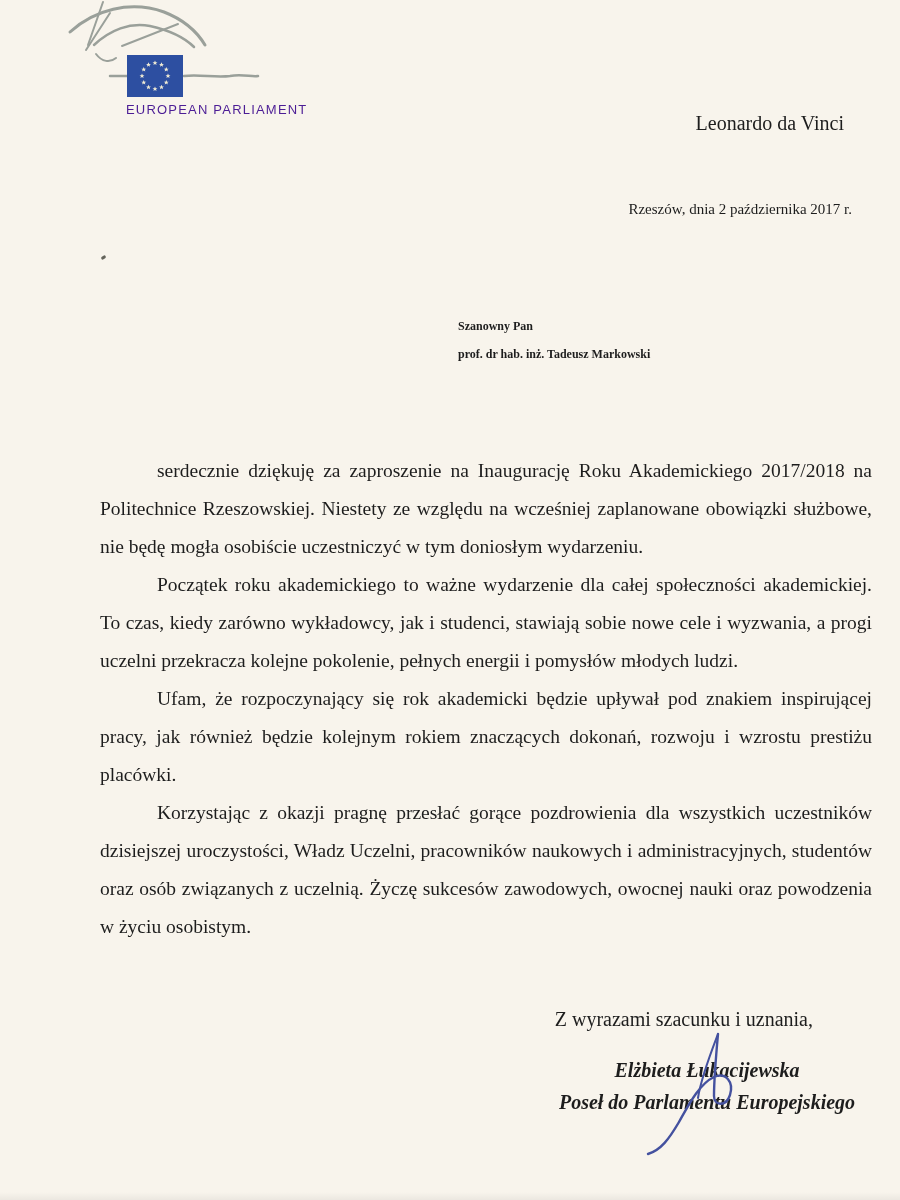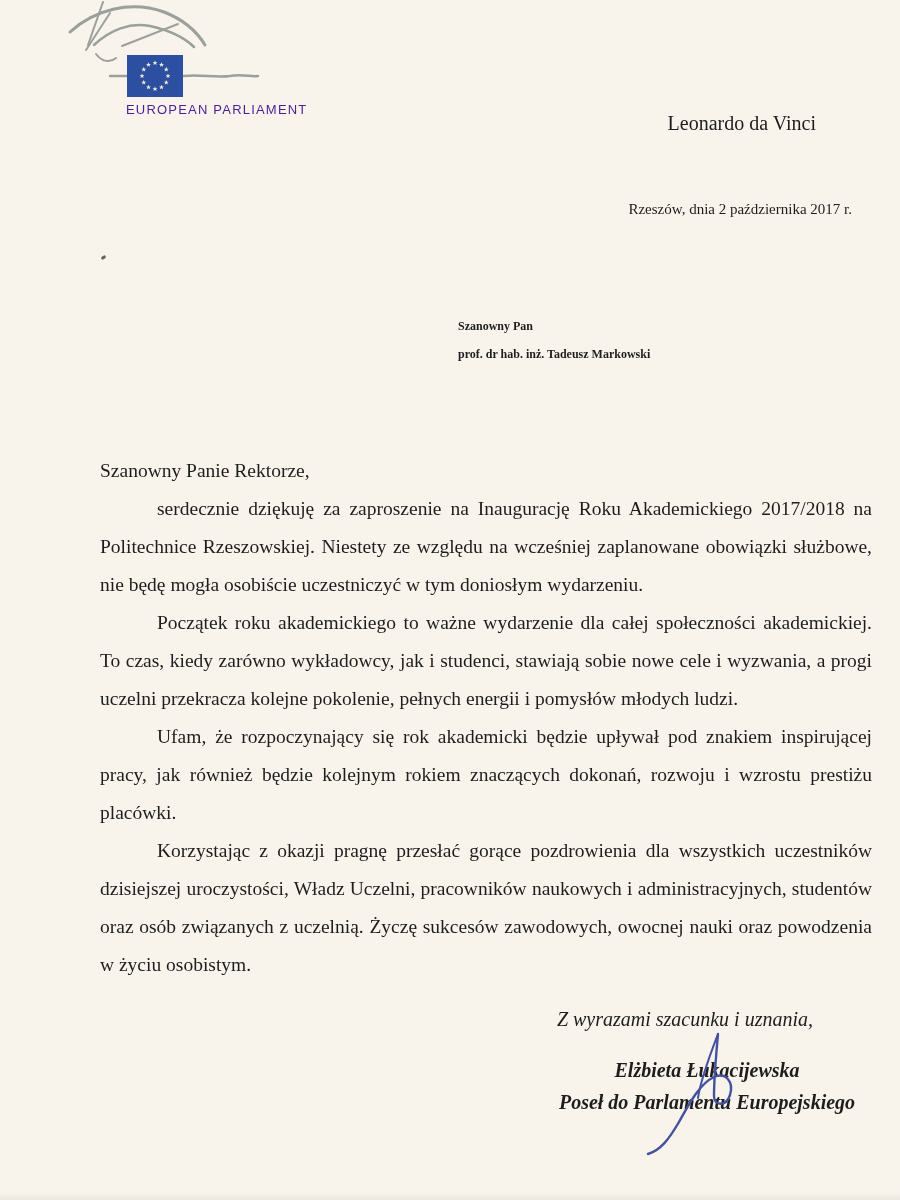--- a/index.html
+++ b/index.html
@@ -14,31 +14,31 @@
   
   .logo-sketch{position:absolute;left:60px;top:0;}
   .flag{position:absolute;left:127px;top:55px;width:56px;height:42px;background:#2d4fa1;}
   .ep-label{
     position:absolute;left:126px;top:102px;
     font-family:"Liberation Sans","DejaVu Sans",sans-serif;
     font-size:13px;letter-spacing:1.2px;color:#4c1d95;white-space:nowrap;
   }
   
   .quote{position:absolute;top:70px;right:52px;font-size:20px;font-weight:bold;font-style:italic;white-space:nowrap;}
-  .quote-author{position:absolute;top:112px;right:84px;font-size:20px;white-space:nowrap;}
+  .quote-author{position:absolute;top:112px;right:56px;font-size:20px;white-space:nowrap;}
   .dateline{position:absolute;top:201px;right:48px;font-size:15px;white-space:nowrap;}
   
   .recipient{position:absolute;left:458px;top:312px;font-size:12px;font-weight:bold;line-height:28px;white-space:nowrap;}
   
   .body-block{position:absolute;left:100px;top:452px;width:772px;font-size:19.5px;line-height:38px;}
   .body-block p{margin:0;}
   .salutation{text-align:left;}
   .para{text-align:justify;text-indent:57px;}
   
-  .valediction{position:absolute;top:1008px;right:87px;font-size:20px;white-space:nowrap;font-style:italic;}
+  .valediction{position:absolute;top:1008px;right:87px;font-size:20px;white-space:nowrap;}
   .signer{position:absolute;left:450px;top:1054px;width:514px;text-align:center;
           font-size:20px;font-weight:bold;font-style:italic;line-height:32px;}
   .signature-svg{position:absolute;left:600px;top:1020px;}
   
   .speck{position:absolute;left:101px;top:256px;width:5px;height:3px;background:#4a4a42;
          border-radius:2px;transform:rotate(-35deg);opacity:.85;}
   .scan-shade{position:absolute;left:0;bottom:0;width:100%;height:8px;
               background:linear-gradient(to bottom,rgba(0,0,0,0),rgba(0,0,0,0.05));}
 </style>
 </head>
@@ -84,21 +84,20 @@
   <div class="dateline">Rzeszów, dnia 2 października 2017 r.</div>
 
   <div class="speck"></div>
 
   <div class="recipient">
     <div>Szanowny Pan</div>
     <div>prof. dr hab. inż. Tadeusz Markowski</div>
   </div>
 
   <div class="body-block">
-    <p class="salutation">Szanowny Panie Rektorze,</p>
     <p class="para">serdecznie dziękuję za zaproszenie na Inaugurację Roku Akademickiego 2017/2018 na Politechnice Rzeszowskiej. Niestety ze względu na wcześniej zaplanowane obowiązki służbowe, nie będę mogła osobiście uczestniczyć w tym doniosłym wydarzeniu.</p>
     <p class="para">Początek roku akademickiego to ważne wydarzenie dla całej społeczności akademickiej. To czas, kiedy zarówno wykładowcy, jak i studenci, stawiają sobie nowe cele i wyzwania, a progi uczelni przekracza kolejne pokolenie, pełnych energii i pomysłów młodych ludzi.</p>
     <p class="para">Ufam, że rozpoczynający się rok akademicki będzie upływał pod znakiem inspirującej pracy, jak również będzie kolejnym rokiem znaczących dokonań, rozwoju i wzrostu prestiżu placówki.</p>
     <p class="para">Korzystając z okazji pragnę przesłać gorące pozdrowienia dla wszystkich uczestników dzisiejszej uroczystości, Władz Uczelni, pracowników naukowych i administracyjnych, studentów oraz osób związanych z uczelnią. Życzę sukcesów zawodowych, owocnej nauki oraz powodzenia w życiu osobistym.</p>
   </div>
 
   <div class="valediction">Z wyrazami szacunku i uznania,</div>
 
   <div class="signer">
     <div>Elżbieta Łukacijewska</div>

